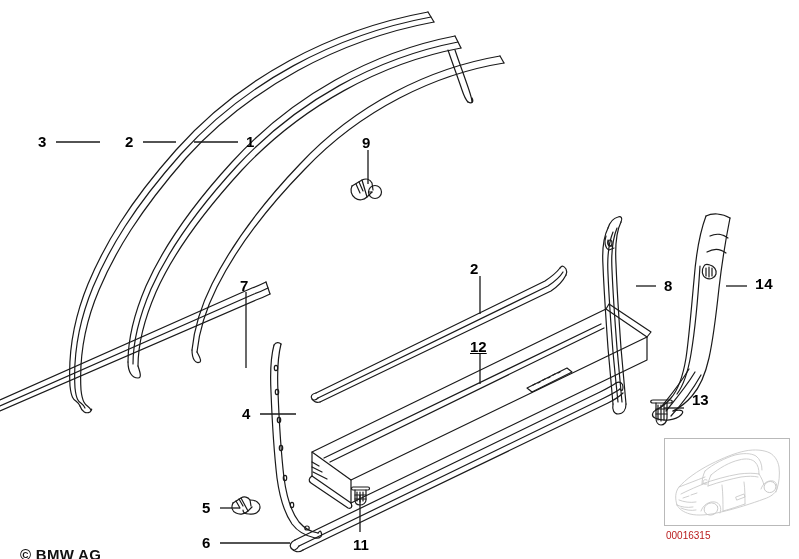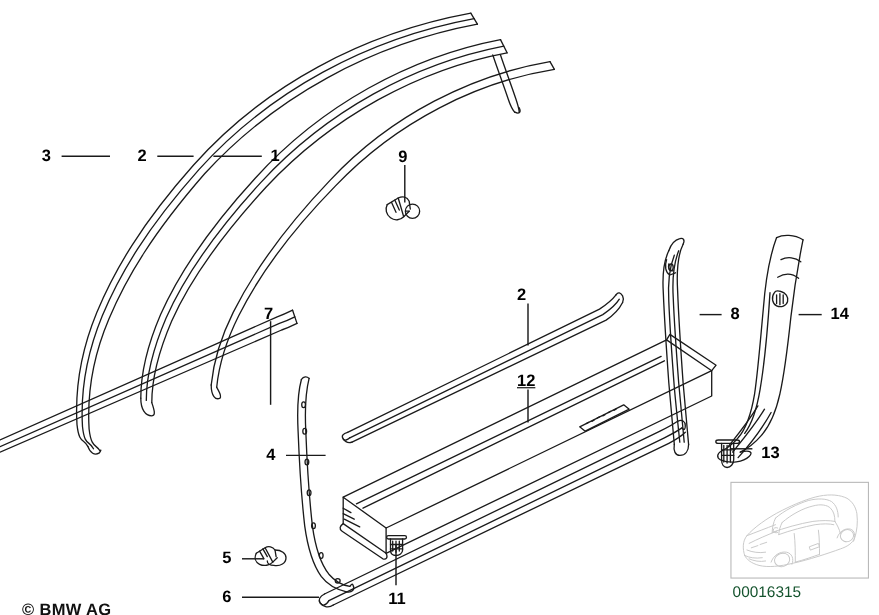--- a/index.html
+++ b/index.html
@@ -59,22 +59,22 @@
     left: 0;
     top: 0;
     width: 124px;
     height: 86px;
   }
   #part-number {
     position: absolute;
     left: 666px;
     top: 530px;
     font-family: "Liberation Sans", sans-serif;
-    font-size: 14px;
-    color: #14532d;
+    font-size: 10px;
+    color: #b91c1c;
     white-space: nowrap;
   }
 </style>
 </head>
 <body>
 
 <div id="page">
 
   <svg id="diagram-svg" viewBox="0 0 799 559">
     <g fill="none" stroke="#1a1a1a" stroke-width="1.2" stroke-linecap="round" stroke-linejoin="round">
@@ -261,22 +261,22 @@
       <div class="callout" style="left: 38px; top: 134px;">3</div>
       <div class="callout" style="left: 242px; top: 406px;">4</div>
       <div class="callout" style="left: 202px; top: 500px;">5</div>
       <div class="callout" style="left: 202px; top: 535px;">6</div>
       <div class="callout" style="left: 240px; top: 278px;">7</div>
       <div class="callout" style="left: 664px; top: 278px;">8</div>
       <div class="callout" style="left: 362px; top: 135px;">9</div>
       <div class="callout" style="left: 470px; top: 261px;">2</div>
       <div class="callout" style="left: 353px; top: 537px;">11</div>
       <div class="callout" style="left: 470px; top: 339px; text-decoration: underline;">12</div>
-      <div class="callout" style="left: 692px; top: 404px;">13</div>
-      <div class="callout" style="left: 755px; top: 278px;">14</div>
+      <div class="callout" style="left: 692px; top: 392px;">13</div>
+      <div class="callout" style="left: 755px; top: 278px; font-family: Liberation Mono, monospace;">14</div>
     </div>
 
   <div id="copyright">© BMW AG</div>
 
   <div id="thumb-box">
     <svg id="thumb-svg" viewBox="0 0 124 86">
       <g fill="none" stroke="#c9c9c9" stroke-width="0.9" stroke-linecap="round" stroke-linejoin="round">
 
         <path d="M12,66 C10,60 10,53 14,48 C20,41 32,32 46,25 C58,19 70,14 80,12 C90,10 99,11 105,14 C110,17 113,22 114,28 C115,36 114,44 112,50 C110,55 105,58 99,60 C88,64 70,70 56,73 C44,76 33,77 25,75 C18,73 14,70 12,66 Z"></path>
 

